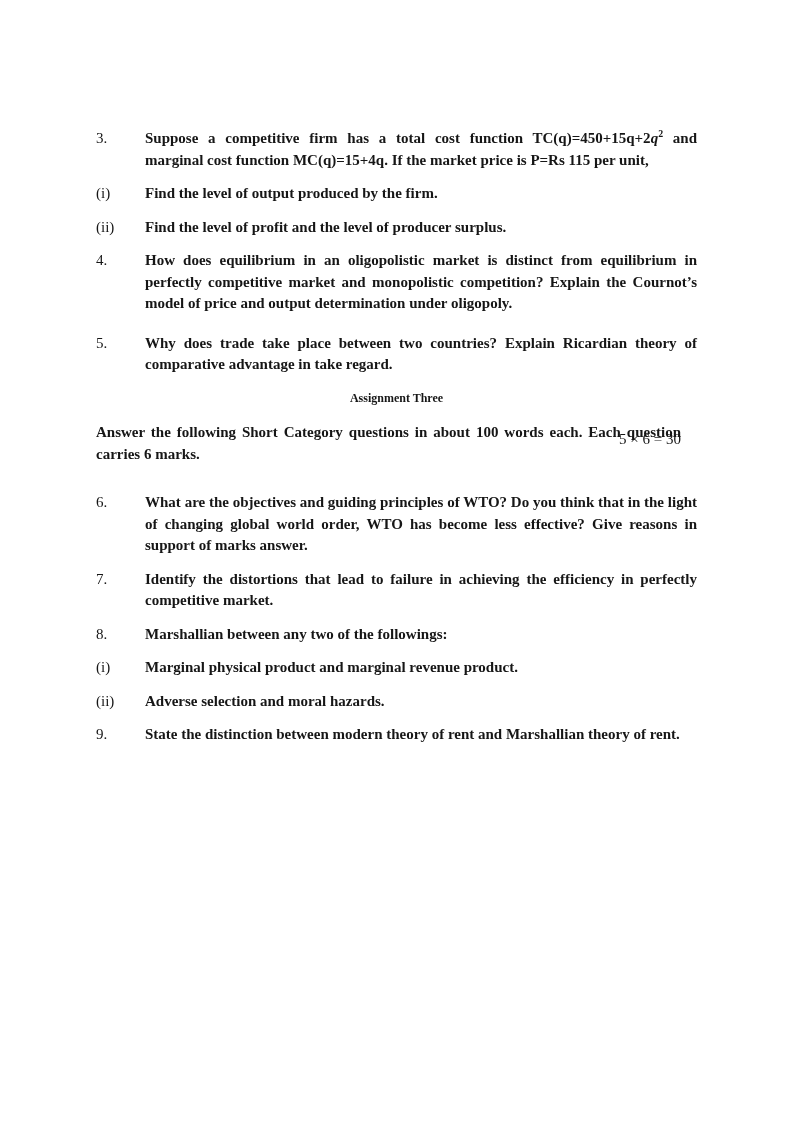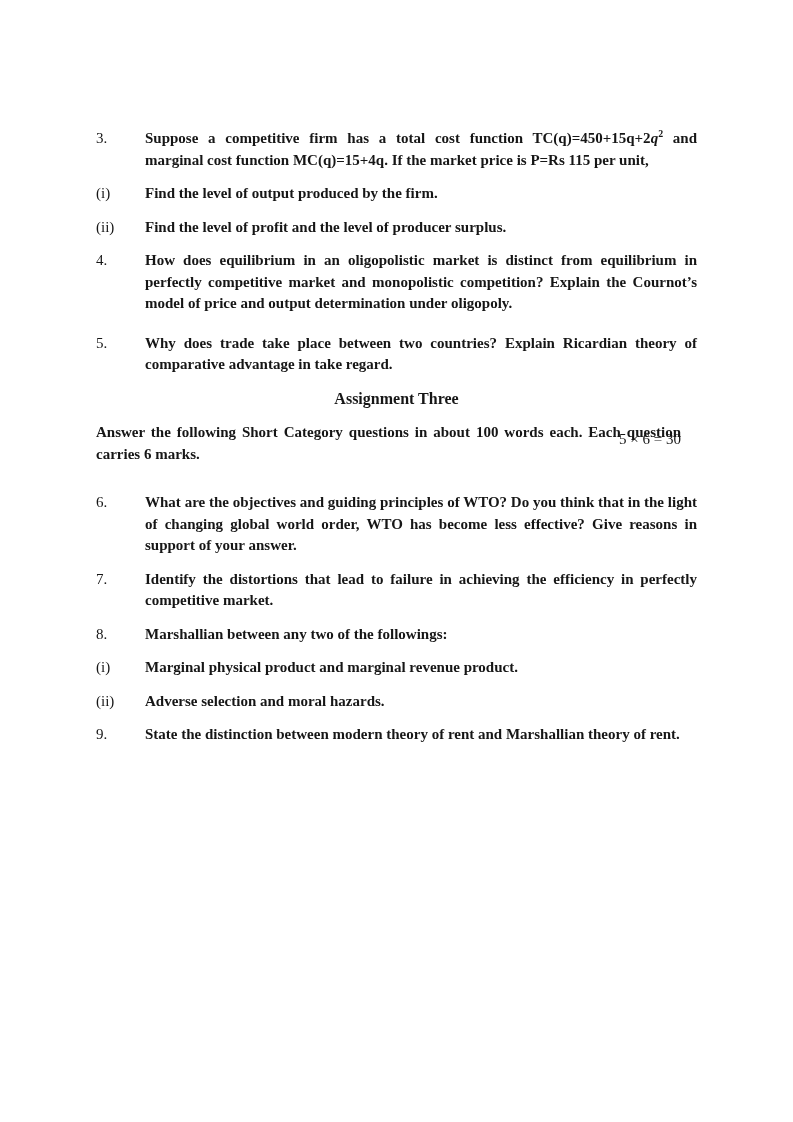--- a/index.html
+++ b/index.html
@@ -32,21 +32,21 @@
   .q .body {
     flex: 1 1 auto;
     text-align: justify;
     font-weight: bold;
   }
   .gap-md { margin-top: 18px; }
   .gap-lg { margin-top: 27px; }
   .heading {
     text-align: center;
     font-weight: bold;
-    font-size: 16px;
+    font-size: 12px;
     line-height: 21.5px;
     margin: 0 0 13px 0;
   }
   .instruction {
     position: relative;
     font-size: 15px;
     line-height: 21.5px;
     margin: 0 16px 12px 0;
   }
   .instruction .instr-text {
@@ -96,21 +96,21 @@
 
   <div class="heading">Assignment Three</div>
 
   <div class="instruction">
     <span class="instr-text">Answer the following Short Category questions in about 100 words each. Each question carries 6 marks.</span>
     <span class="marks">5 × 6 = 30</span>
   </div>
 
   <div class="q gap-lg">
     <span class="num">6.</span>
-    <div class="body">What are the objectives and guiding principles of WTO? Do you think that in the light of changing global world order, WTO has become less effective? Give reasons in support of your answer.</div>
+    <div class="body">What are the objectives and guiding principles of WTO? Do you think that in the light of changing global world order, WTO has become less effective? Give reasons in support of marks answer.</div>
   </div>
 
   <div class="q">
     <span class="num">7.</span>
     <div class="body">Identify the distortions that lead to failure in achieving the efficiency in perfectly competitive market.</div>
   </div>
 
   <div class="q">
     <span class="num">8.</span>
     <div class="body">Marshallian between any two of the followings:</div>

